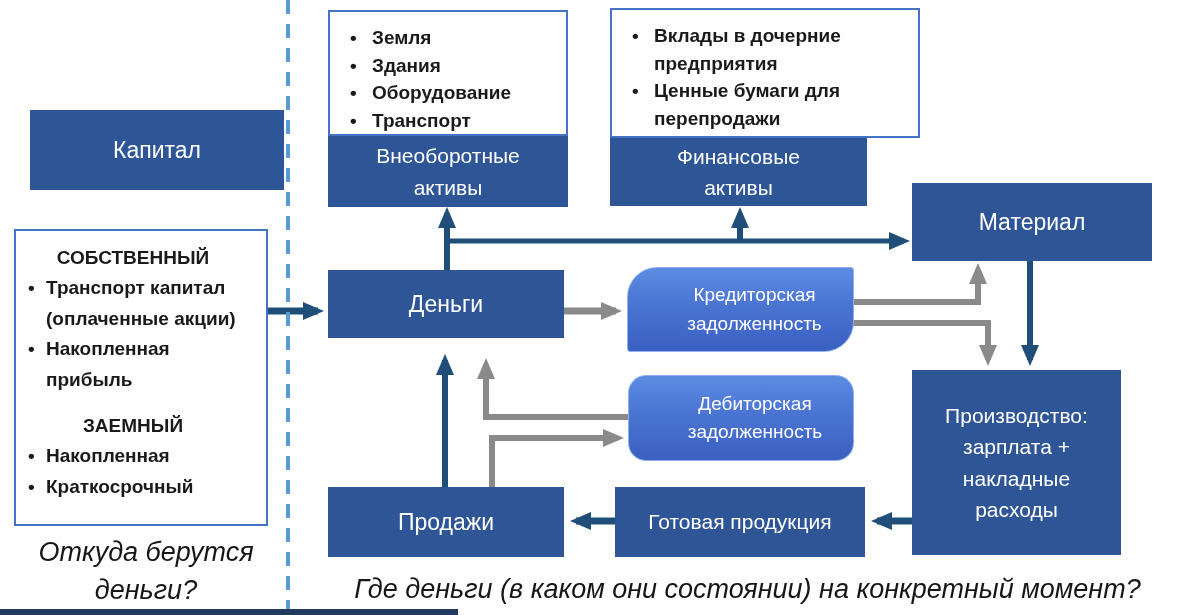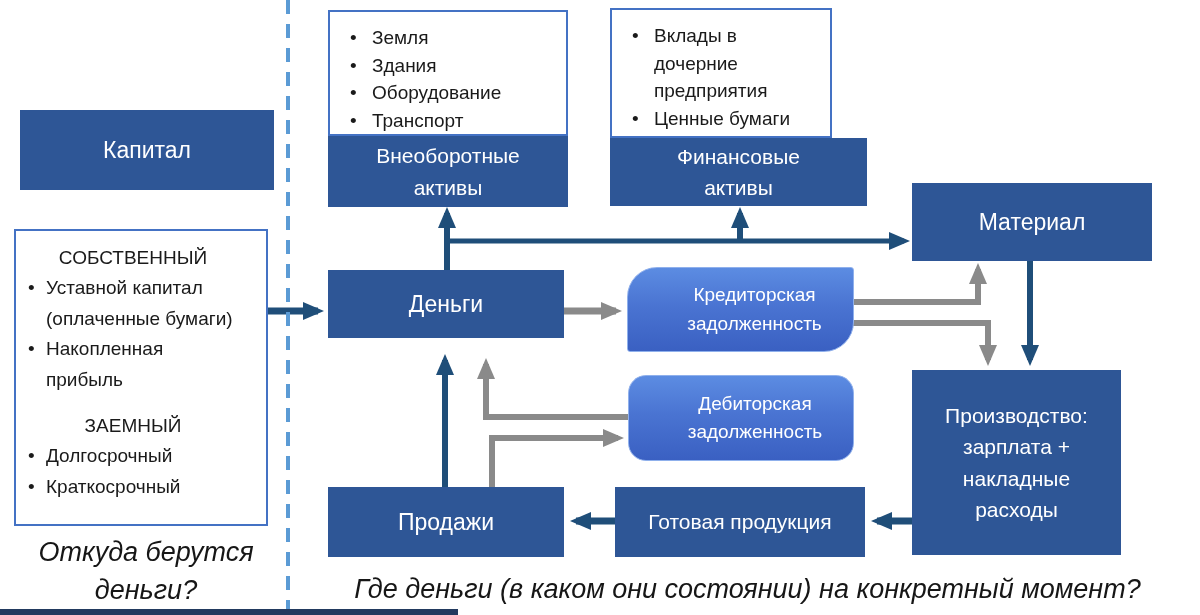--- a/index.html
+++ b/index.html
@@ -17,20 +17,21 @@
   
   .bluebox{
     position:absolute;background:#2E5696;color:#ffffff;
     display:flex;align-items:center;justify-content:center;
     text-align:center;
   }
   
   .whitebox{
     position:absolute;background:#ffffff;border:2px solid #4472C4;
     box-sizing:border-box;
+    font-weight:bold;
   }
   .whitebox ul{list-style:none;margin:0;padding:0;}
   .whitebox li{
     position:relative;padding-left:34px;font-size:19px;line-height:1.45;
     color:#1a1a1a;
   }
   .whitebox li::before{content:"•";position:absolute;left:12px;}
   .toplist{padding:12px 8px 0 8px;}
   
   .capbody{padding:12px 26px 0 10px;}
@@ -92,49 +93,49 @@
       <path d="M560,311 L616,311" marker-end="url(#mgray)" stroke-width="7"></path>
       <path d="M850,302 L978,302 L978,269" marker-end="url(#mgray)"></path>
       <path d="M850,323 L988,323 L988,360" marker-end="url(#mgray)"></path>
       <path d="M630,417 L486,417 L486,364" marker-end="url(#mgray)"></path>
       <path d="M492,490 L492,438 L618,438" marker-end="url(#mgray)"></path>
     </g>
   </svg>
 
   <div class="divider"></div>
 
-  <div class="bluebox fs22" style="left:20px;top:110px;width:254px;height:80px;">
+  <div class="bluebox fs22" style="left:30px;top:110px;width:254px;height:80px;">
     <span>Капитал</span>
   </div>
   <div class="whitebox capbody" style="left:14px;top:190px;width:254px;height:297px;margin-top:39px;">
     <div class="sect">СОБСТВЕННЫЙ</div>
     <ul>
-      <li>Уставной капитал (оплаченные бумаги)</li>
+      <li>Транспорт капитал (оплаченные акции)</li>
       <li>Накопленная прибыль</li>
     </ul>
     <div class="sect sect-gap">ЗАЕМНЫЙ</div>
     <ul>
-      <li>Долгосрочный</li>
+      <li>Накопленная</li>
       <li>Краткосрочный</li>
     </ul>
   </div>
 
   <div class="whitebox toplist" style="left:328px;top:10px;width:240px;height:126px;">
     <ul>
       <li>Земля</li>
       <li>Здания</li>
       <li>Оборудование</li>
       <li>Транспорт</li>
     </ul>
   </div>
   <div class="bluebox fs20" style="left:328px;top:136px;width:240px;height:71px;">
     <span style="width:180px;">Внеоборотные активы</span>
   </div>
 
-  <div class="whitebox toplist" style="left:610px;top:8px;width:222px;height:130px;">
+  <div class="whitebox toplist" style="left:610px;top:8px;width:310px;height:130px;">
     <ul>
       <li>Вклады в дочерние предприятия</li>
       <li>Ценные бумаги для перепродажи</li>
     </ul>
   </div>
   <div class="bluebox fs20" style="left:610px;top:138px;width:257px;height:68px;">
     <span style="width:160px;">Финансовые активы</span>
   </div>
 
   <div class="bluebox fs22" style="left:912px;top:183px;width:240px;height:78px;">

